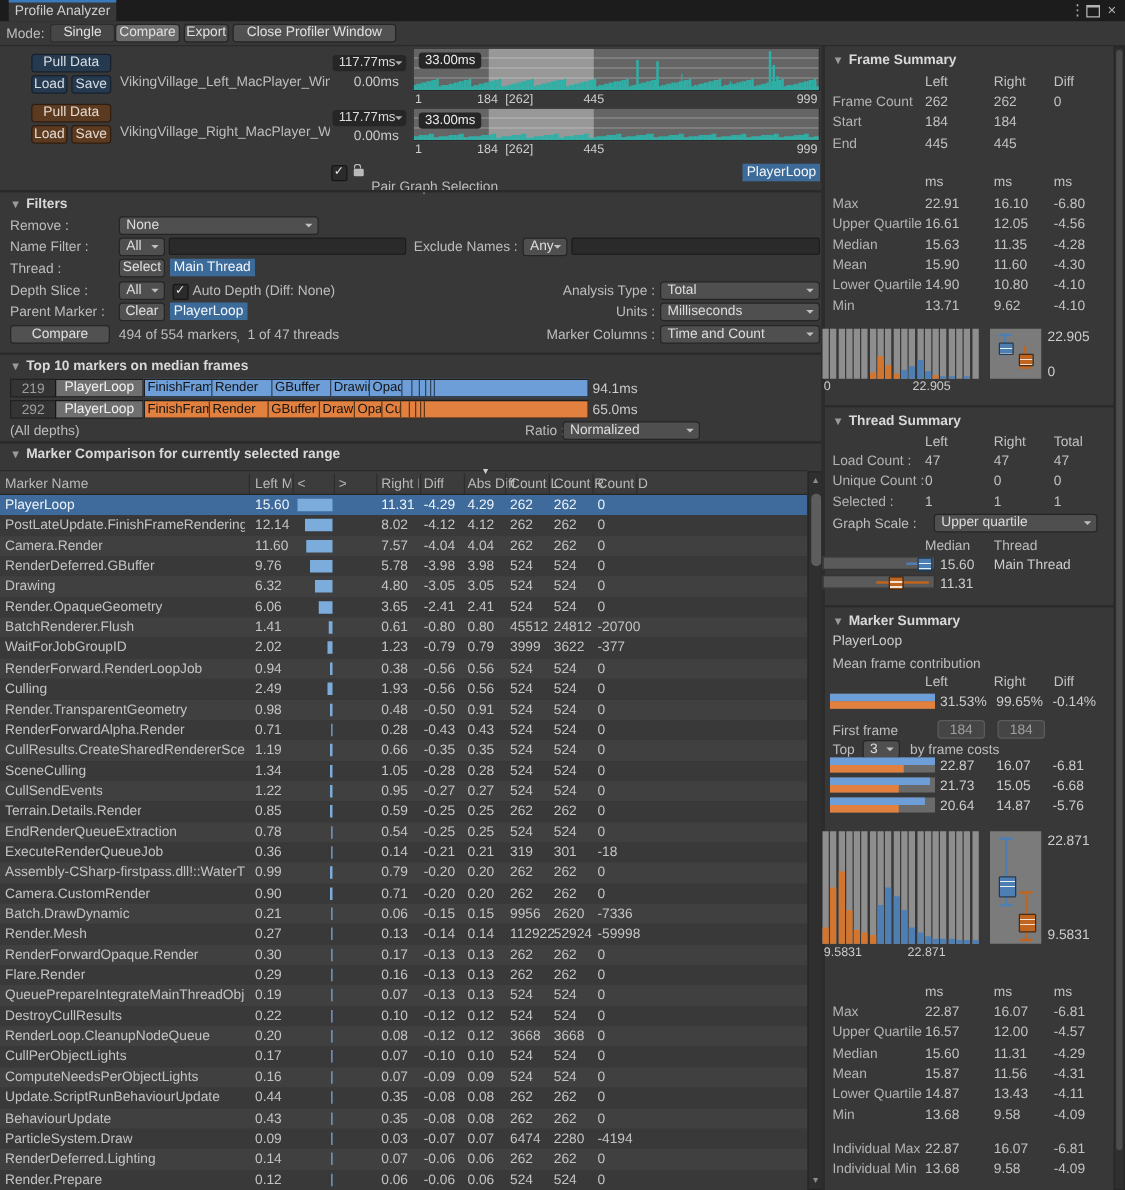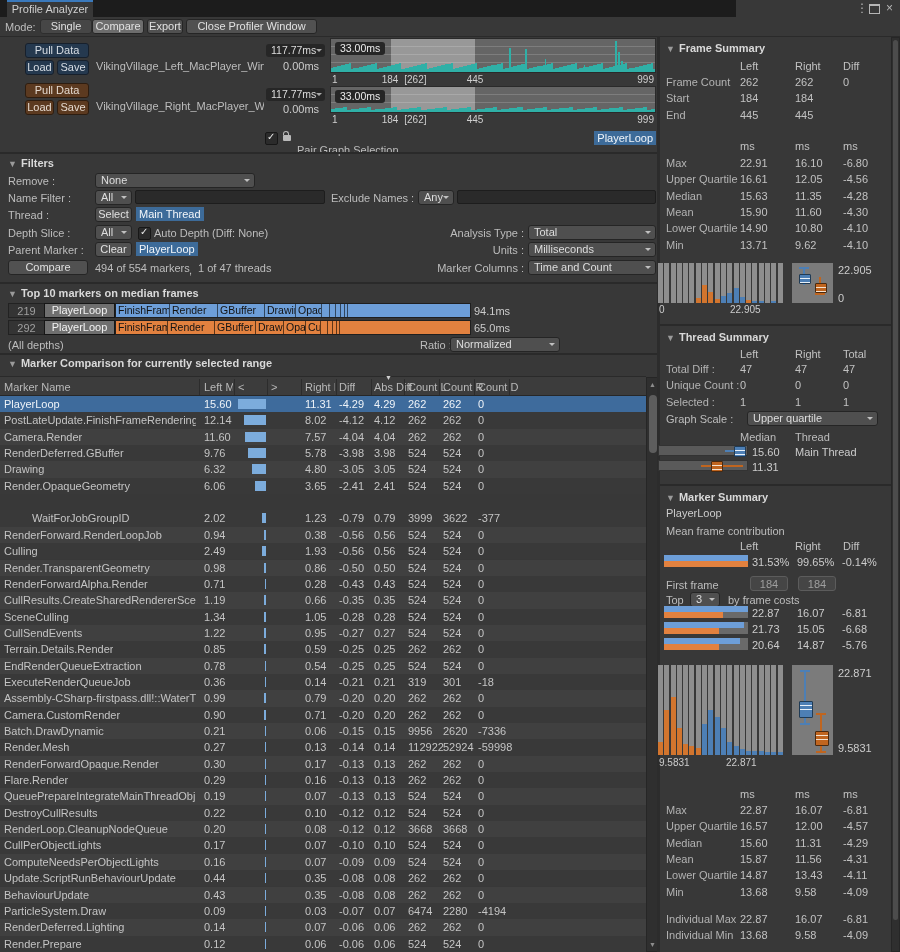--- a/index.html
+++ b/index.html
@@ -20,21 +20,21 @@
       color:#dddddd;line-height:13px;padding:0 14px 0 5px;box-sizing:border-box;
       white-space:nowrap;overflow:hidden}
   .dd::after{content:"";position:absolute;right:4px;top:5px;border:3.5px solid transparent;border-top-color:#c0c0c0}
   .input{position:absolute;background:#2a2a2a;border:1px solid #1d1d1d;border-radius:2px;box-sizing:border-box}
   .chip{position:absolute;background:#3d6b99;color:#f2f6fa;padding:0 3px;line-height:14px;white-space:nowrap}
   .cb{position:absolute;width:11px;height:11px;background:#2b2b2b;border:1px solid #171717;border-radius:2px}
   .cb.on::after{content:"✓";position:absolute;left:1px;top:-2px;color:#e8e8e8;font-size:10px}
   .hr{position:absolute;height:2px;background:#2a2a2a}
   .vr{position:absolute;width:3px;background:#2c2c2c}
   
-  .tabbar{position:absolute;left:0;top:0;width:736px;height:17px;background:#1c1c1c}
+  .tabbar{position:absolute;left:0;top:0;width:900px;height:17px;background:#1c1c1c}
   .tab{position:absolute;left:7px;top:0;width:86px;height:17px;background:#383838;
        border-top:2px solid #3a79bc;box-sizing:border-box;color:#cfcfcf;text-align:center;line-height:14px}
   
   .plot{position:absolute;background:#656565;border:1px solid #2a2a2a;overflow:hidden;box-sizing:border-box}
   .band{position:absolute;top:0;bottom:0;left:18.4%;width:26.1%;background:#989898}
   .grid{position:absolute;left:0;right:0;top:0;bottom:0;
         background:repeating-linear-gradient(to bottom,transparent 0 7px,rgba(255,255,255,.16) 7px 8px)}
   .spikes{position:absolute;left:0;right:0;top:0;bottom:0}
   .badge{position:absolute;left:4px;top:3px;background:#262626;border-radius:3px;color:#ececec;
          padding:0 5px;font-size:10.5px;line-height:13px}
@@ -669,22 +669,33 @@
       <span class="tc tname" style="left: 4px;">Render.OpaqueGeometry</span>
       <span class="tc" style="left: 204px;">6.06</span>
       <span class="tc" style="left: 305px;">3.65</span>
       <span class="tc" style="left: 339px;">-2.41</span>
       <span class="tc" style="left: 374px;">2.41</span>
       <span class="tc" style="left: 408px;">524</span>
       <span class="tc" style="left: 443px;">524</span>
       <span class="tc" style="left: 478px;">0</span>
       <div class="lbar" style="left: 255.123px; width: 10.8769px;"></div>
     </div>
+    <div class="trow even" style="top: 98.1px;">
+      <span class="tc tname" style="left: 4px;">BatchRenderer.Flush</span>
+      <span class="tc" style="left: 204px;">1.41</span>
+      <span class="tc" style="left: 305px;">0.61</span>
+      <span class="tc" style="left: 339px;">-0.80</span>
+      <span class="tc" style="left: 374px;">0.80</span>
+      <span class="tc" style="left: 408px;">45512</span>
+      <span class="tc" style="left: 443px;">24812</span>
+      <span class="tc" style="left: 478px;">-20700</span>
+      <div class="lbar" style="left: 263.469px; width: 2.53077px;"></div>
+    </div>
     <div class="trow odd" style="top: 114.45px;">
-      <span class="tc tname" style="left: 4px; margin-left: 28px;">WaitForJobGroupID</span>
+      <span class="tc tname" style="left: 4px;">WaitForJobGroupID</span>
       <span class="tc" style="left: 204px;">2.02</span>
       <span class="tc" style="left: 305px;">1.23</span>
       <span class="tc" style="left: 339px;">-0.79</span>
       <span class="tc" style="left: 374px;">0.79</span>
       <span class="tc" style="left: 408px;">3999</span>
       <span class="tc" style="left: 443px;">3622</span>
       <span class="tc" style="left: 478px;">-377</span>
       <div class="lbar" style="left: 262.374px; width: 3.62564px;"></div>
     </div>
     <div class="trow even" style="top: 130.8px;">
@@ -705,23 +716,23 @@
       <span class="tc" style="left: 339px;">-0.56</span>
       <span class="tc" style="left: 374px;">0.56</span>
       <span class="tc" style="left: 408px;">524</span>
       <span class="tc" style="left: 443px;">524</span>
       <span class="tc" style="left: 478px;">0</span>
       <div class="lbar" style="left: 261.531px; width: 4.46923px;"></div>
     </div>
     <div class="trow even" style="top: 163.5px;">
       <span class="tc tname" style="left: 4px;">Render.TransparentGeometry</span>
       <span class="tc" style="left: 204px;">0.98</span>
-      <span class="tc" style="left: 305px;">0.86</span>
+      <span class="tc" style="left: 305px;">0.48</span>
       <span class="tc" style="left: 339px;">-0.50</span>
-      <span class="tc" style="left: 374px;">0.50</span>
+      <span class="tc" style="left: 374px;">0.91</span>
       <span class="tc" style="left: 408px;">524</span>
       <span class="tc" style="left: 443px;">524</span>
       <span class="tc" style="left: 478px;">0</span>
       <div class="lbar" style="left: 264.241px; width: 1.75897px;"></div>
     </div>
     <div class="trow odd" style="top: 179.85px;">
       <span class="tc tname" style="left: 4px;">RenderForwardAlpha.Render</span>
       <span class="tc" style="left: 204px;">0.71</span>
       <span class="tc" style="left: 305px;">0.28</span>
       <span class="tc" style="left: 339px;">-0.43</span>
@@ -1143,21 +1154,21 @@
   <div class="grid4 abs" style="top:346px;left:660px;width:228px">
     <div class="srow">
       <span></span>
         <span>Left</span>
         <span>Right</span>
         <span>Total</span>
     </div>
   </div>
   <div class="grid4 abs" style="top:361px;left:660px;width:228px">
       <div class="srow">
-        <span>Total Diff :</span>
+        <span>Load Count :</span>
         <span>47</span>
         <span>47</span>
         <span>47</span>
       </div>
       <div class="srow">
         <span>Unique Count :</span>
         <span>0</span>
         <span>0</span>
         <span>0</span>
       </div>

